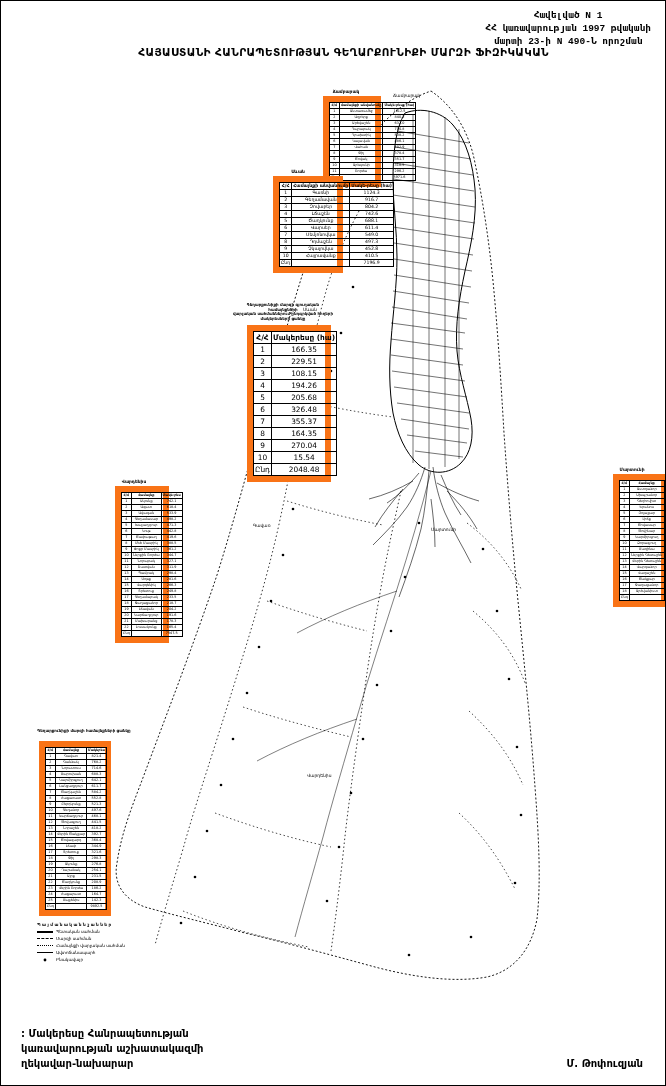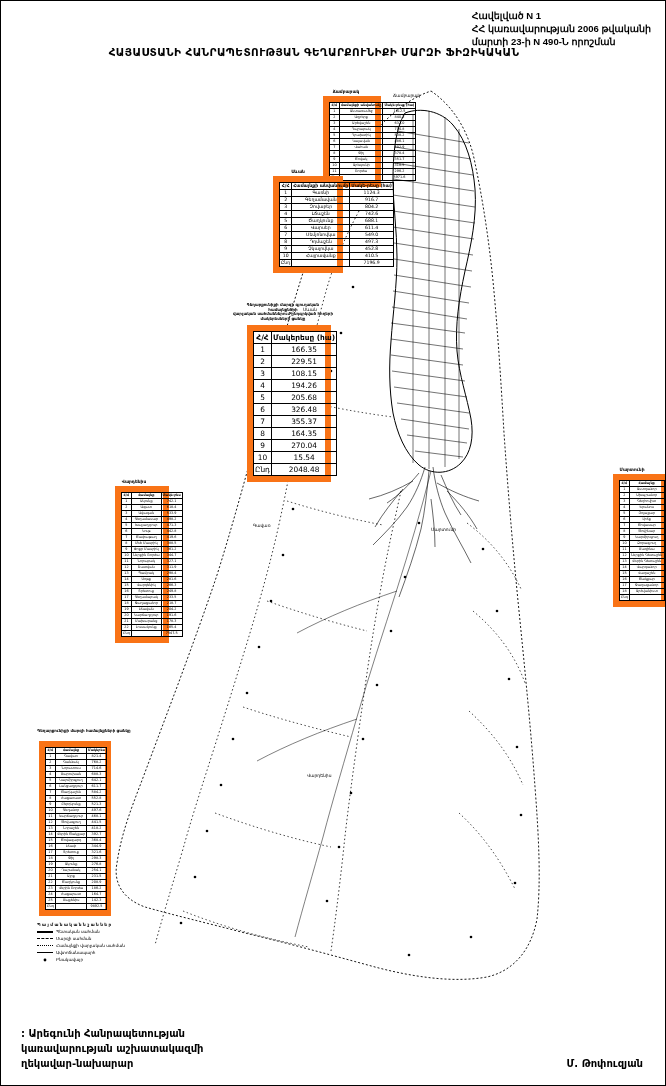--- a/index.html
+++ b/index.html
@@ -19,34 +19,34 @@
     overflow: hidden;
     border: 1px solid #000000;
     box-sizing: border-box;
   }
 
   
   .hdr-right {
     position: absolute;
     right: 14px;
     top: 8px;
-    text-align: left;
+    text-align: center;
     font-size: 9.5px;
     line-height: 13px;
     font-weight: bold;
-    font-family: Liberation Sans, sans-serif;
+    font-family: Liberation Mono, monospace;
   }
   .hdr-right div { white-space: nowrap; }
 
   .title-block {
     position: absolute;
     left: 78px;
     top: 44px;
     width: 470px;
-    text-align: center;
+    text-align: right;
     font-size: 10.5px;
     font-weight: bold;
     line-height: 15px;
     letter-spacing: 0.4px;
   }
 
   
   .footer-left {
     position: absolute;
     left: 20px;
@@ -132,21 +132,21 @@
   .legend .swatch.dot { border-top-style: dotted; }
   .legend .swatch.thick { border-top-width: 2px; }
 </style>
 </head>
 <body>
 
 <div id="page">
 
   <div class="hdr-right">
     <div>Հավելված N 1</div>
-    <div>ՀՀ կառավարության 2006 թվականի</div>
+    <div>ՀՀ կառավարության 1997 թվականի</div>
     <div>մարտի 23-ի N 490-Ն որոշման</div>
   </div>
 
   <div class="title-block">
     <div>ՀԱՅԱՍՏԱՆԻ ՀԱՆՐԱՊԵՏՈՒԹՅԱՆ ԳԵՂԱՐՔՈՒՆԻՔԻ ՄԱՐԶԻ ՖԻԶԻԿԱԿԱՆ</div>
   </div>
 
   <div class="map-wrap">
     <svg width="666" height="940" viewBox="0 0 666 940" xmlns="http://www.w3.org/2000/svg">
       <g fill="none" stroke="#000" stroke-width="0.8">
@@ -897,19 +897,19 @@
       <span class="swatch" style="border:none;width:16px;height:6px;position:relative;">
         <svg width="16" height="6">
             <circle cx="8" cy="3" r="1.4" fill="#000"></circle>
           </svg>
       </span>
       <span>Բնակավայր</span>
     </div>
   </div>
 
   <div class="footer-left">
-    <div>: Արեգունի Հանրապետության</div>
+    <div>: Մակերեսը Հանրապետության</div>
     <div>կառավարության աշխատակազմի</div>
     <div>ղեկավար-նախարար</div>
   </div>
   <div class="footer-right">Մ. Թոփուզյան</div>
 
 </div>
 
 </body></html>

